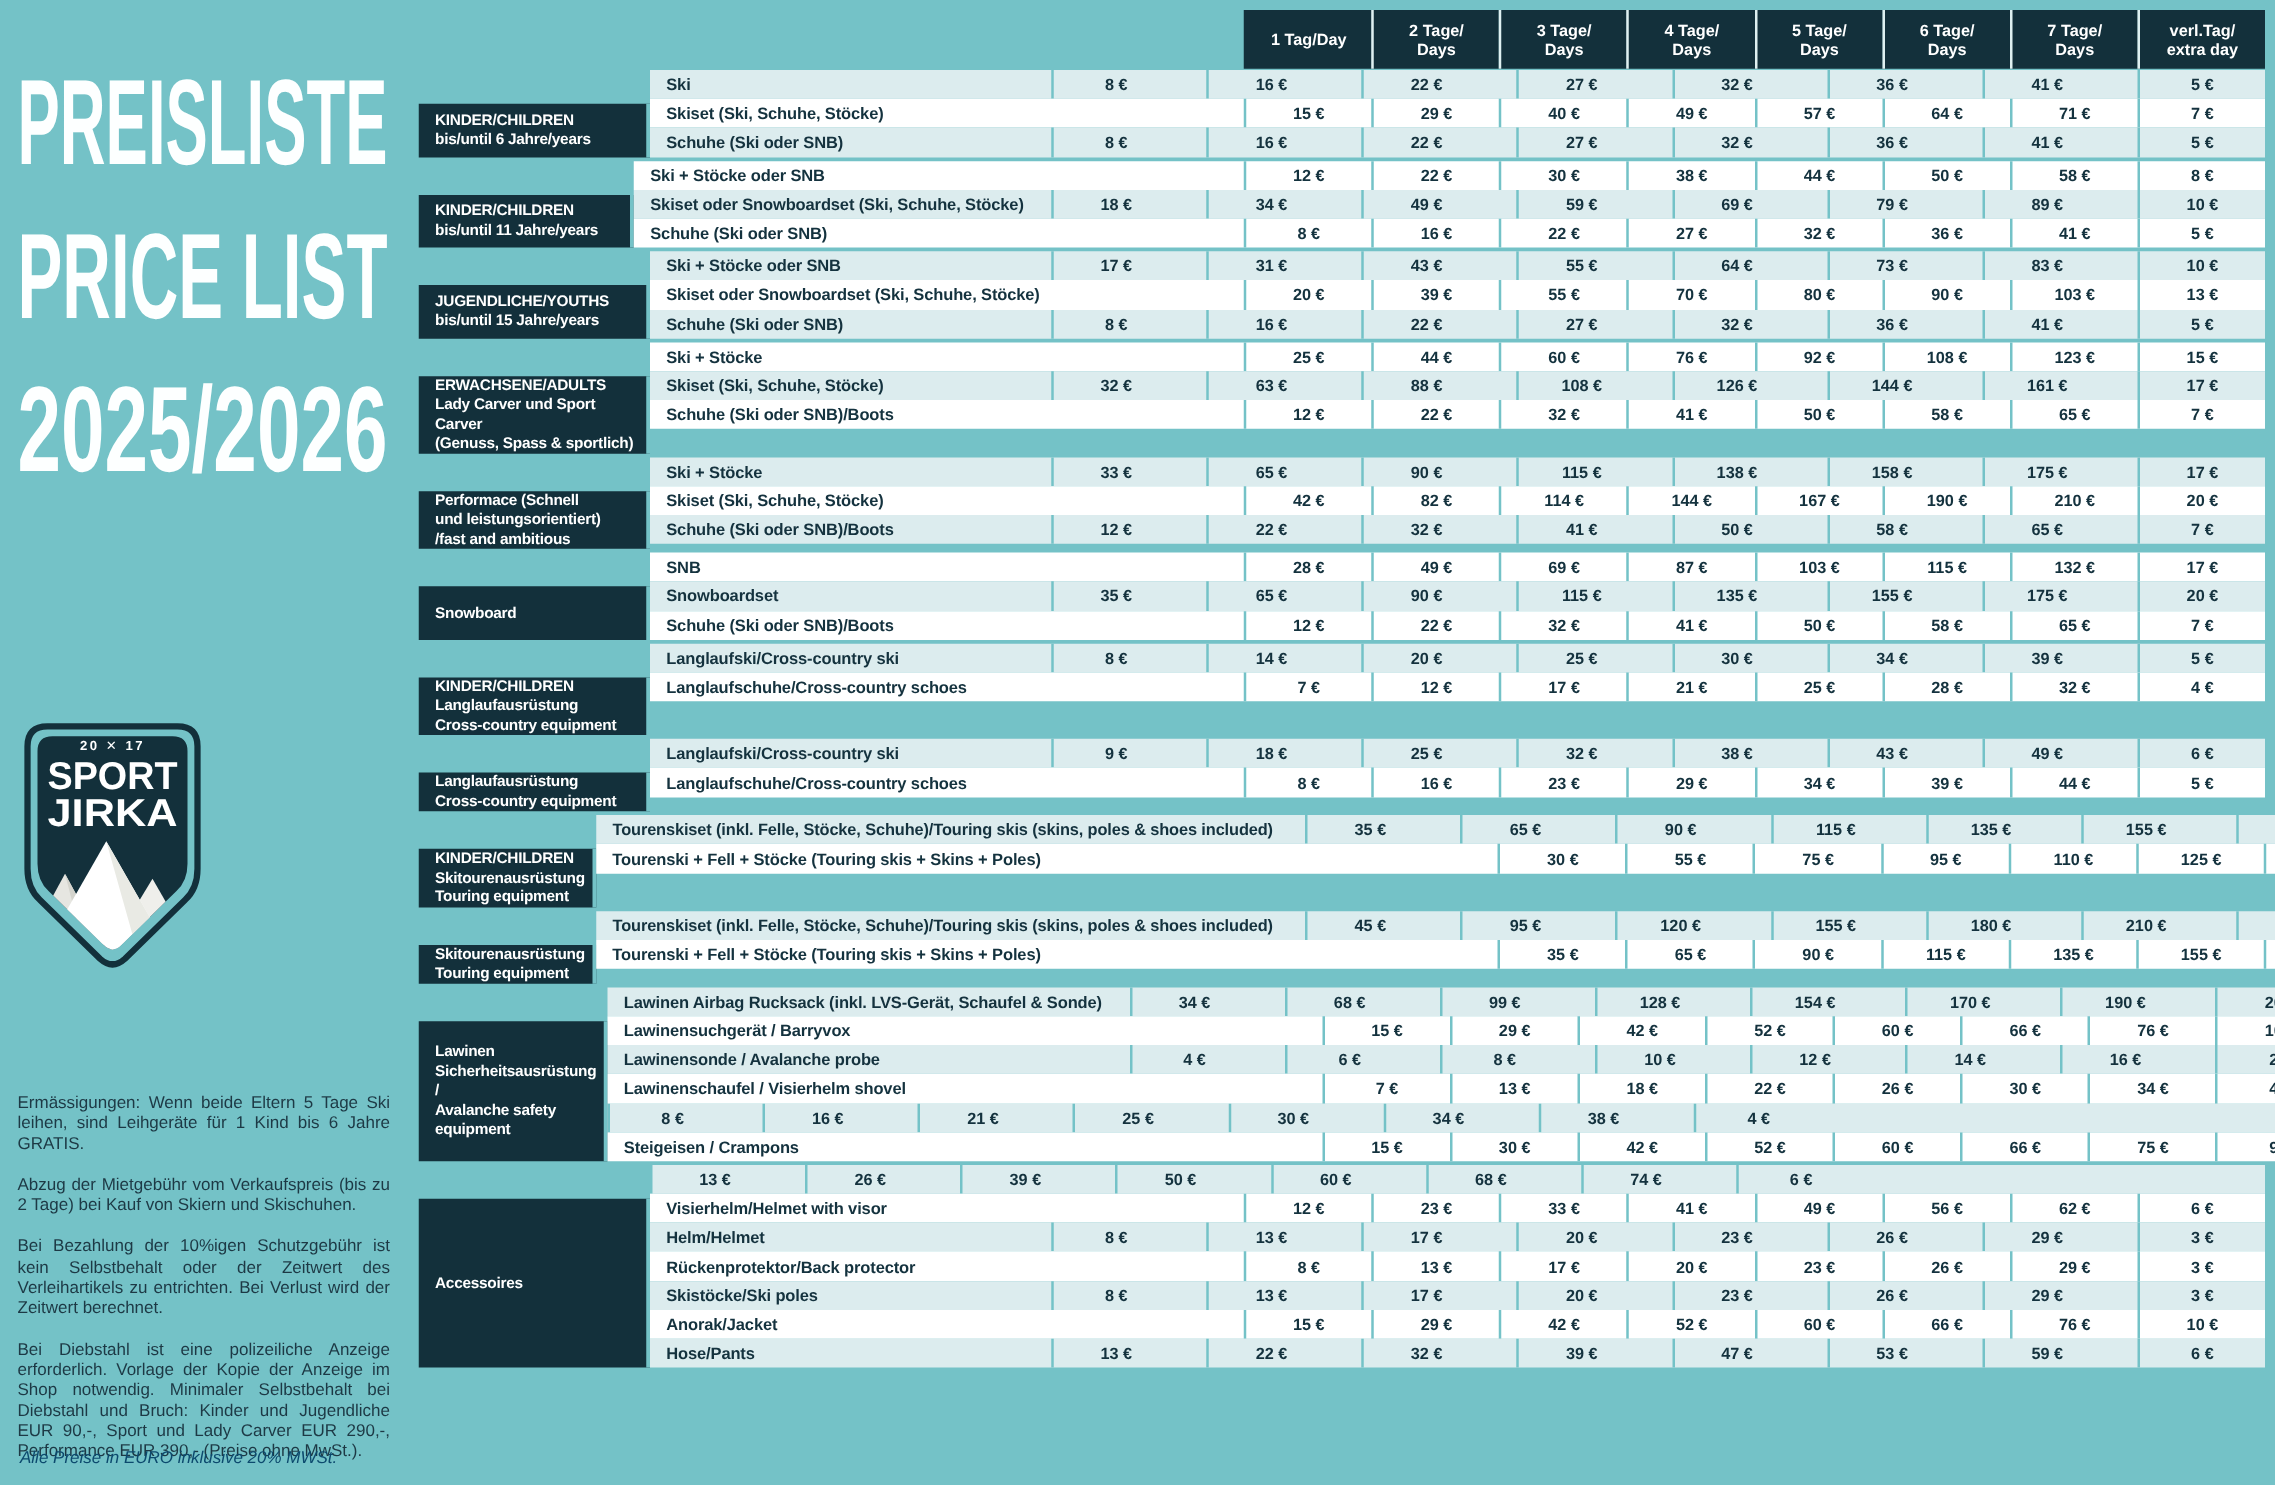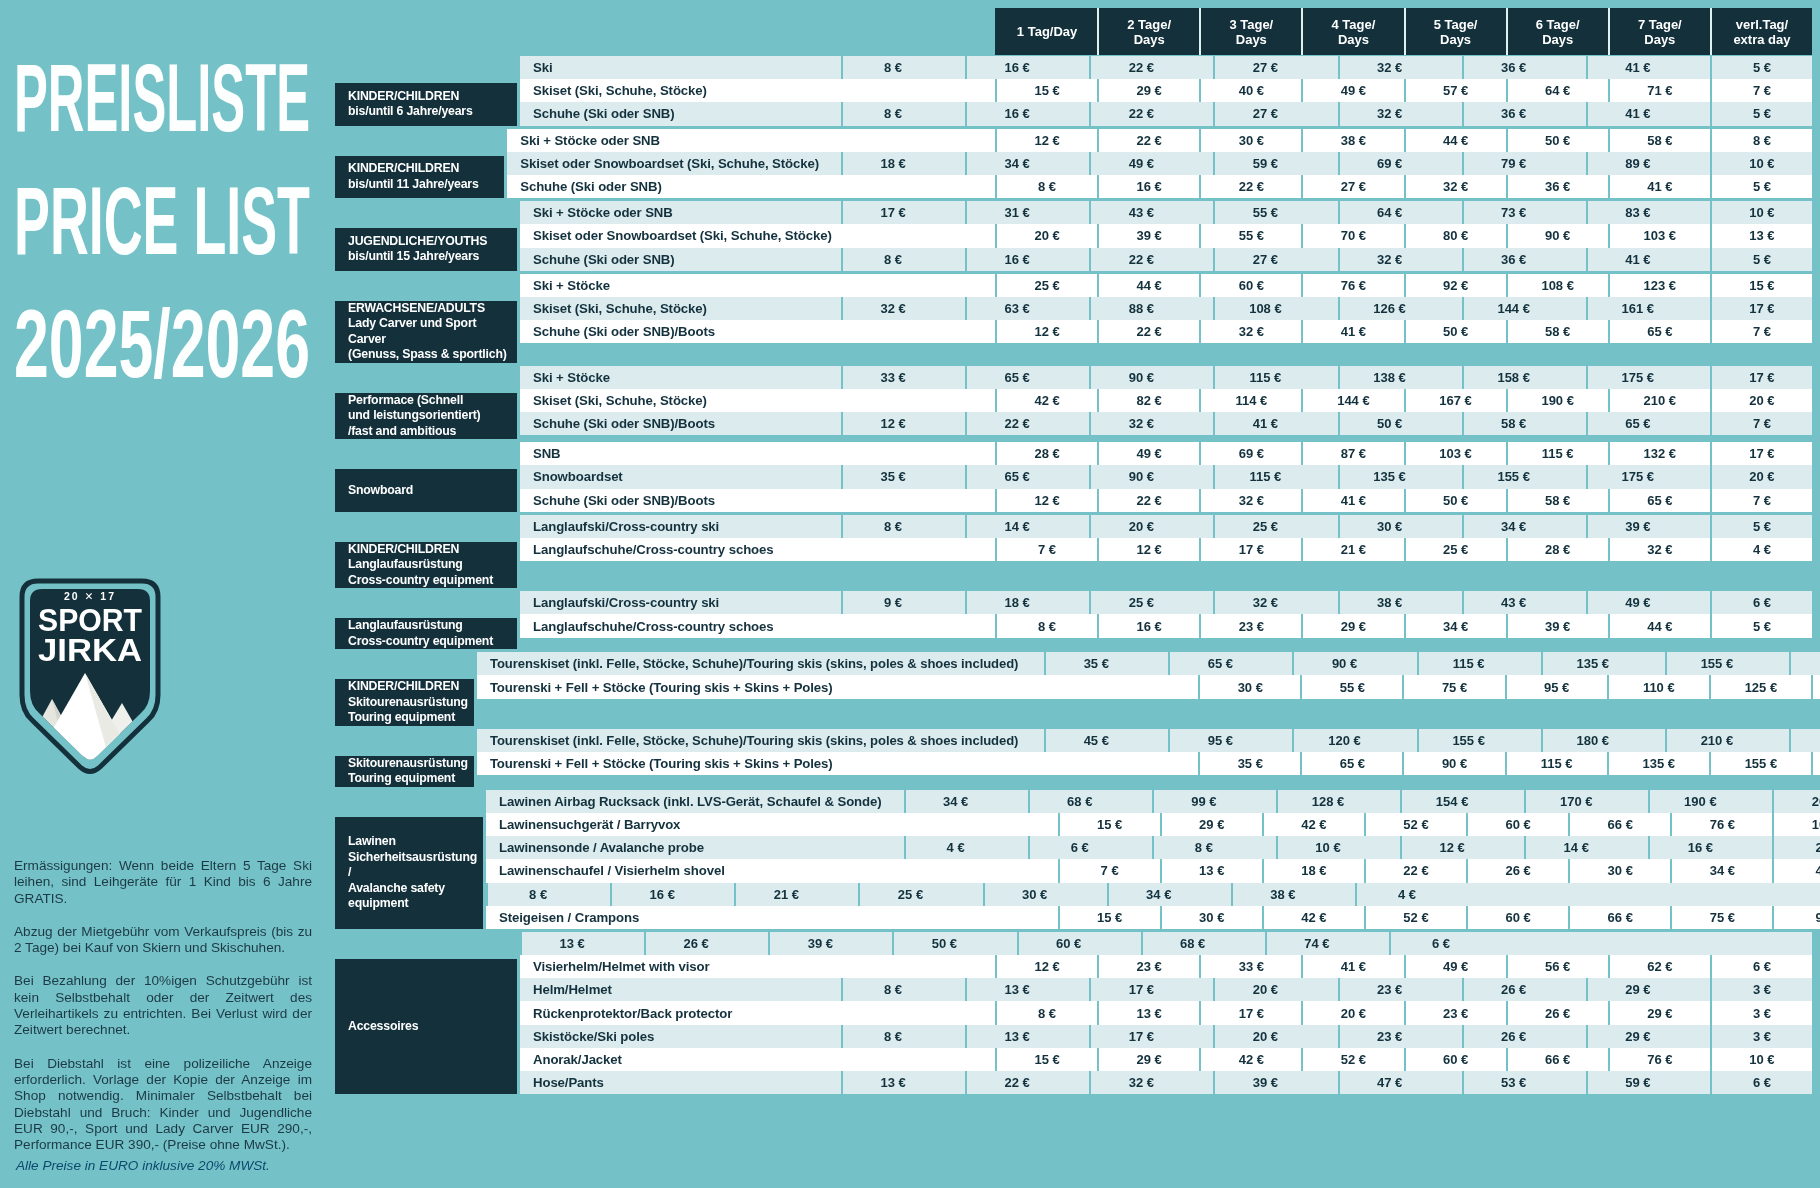--- a/index.html
+++ b/index.html
@@ -7,21 +7,21 @@
   .page{position:relative;width:1820px;height:1188px;background:#74c2c7;overflow:hidden;}
 
   
   .title-svg{position:absolute;left:14px;top:0;overflow:visible;}
   .title-svg text{fill:#fdffff;font-family:"Liberation Sans","DejaVu Sans",sans-serif;font-weight:bold;}
 
   .logo-svg{position:absolute;left:18px;top:577px;overflow:visible;}
 
   .notes{position:absolute;left:14px;top:858px;width:298px;color:#1d3945;
          font-size:13.6px;line-height:16.3px;text-align:justify;}
-  .notes p{margin:0 0 17px 0;}
+  .notes p{margin:16px 0 17px 0;}
   .footer-note{position:absolute;left:16px;top:1158px;width:320px;color:#0c4a6e;
          font-size:13.6px;font-style:italic;}
 
   
   .table{position:absolute;left:335px;top:8px;width:1477px;}
   .theader{display:flex;margin-left:660px;}
   .hcell{width:117px;height:47px;box-sizing:border-box;border-left:2px solid #dff0f1;
          background:#13303b;color:#ffffff;display:flex;align-items:center;justify-content:center;
          text-align:center;font-size:13px;font-weight:bold;line-height:15px;white-space:pre-line;}
   .hcell:first-child{border-left-color:transparent;}

